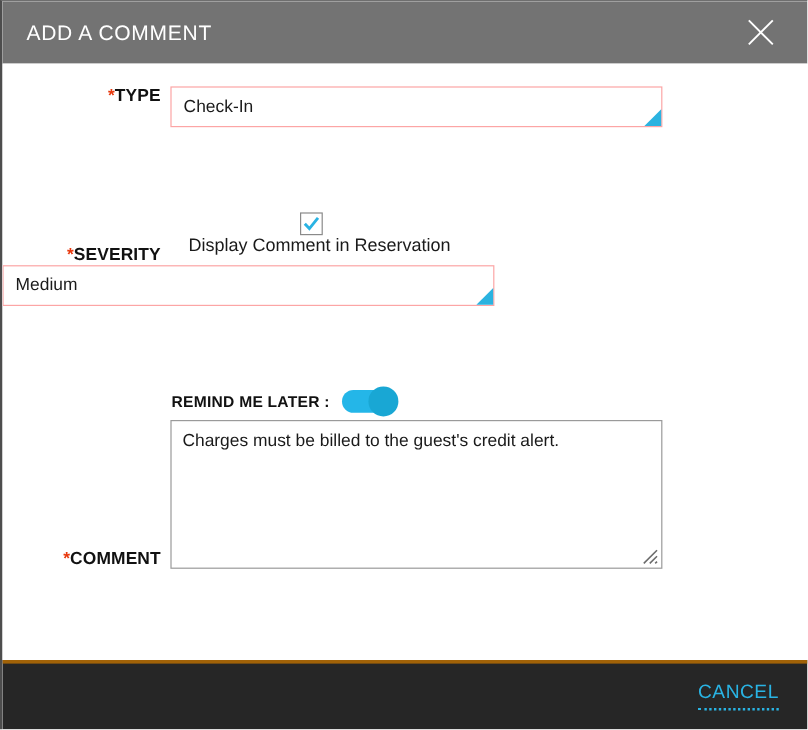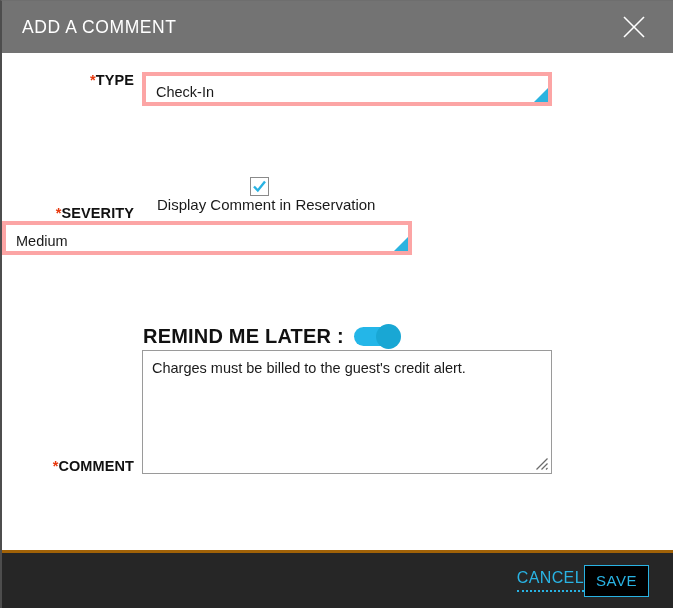--- a/index.html
+++ b/index.html
@@ -90,21 +90,21 @@
   .ctl-col {
     flex: 1 1 auto;
     padding-right: 0;
   }
 
   
   .sel-wrap {
     position: relative;
     width: 410px;
     height: 34px;
-    border: 4px solid #fca5a5;
+    border: 1px solid #fca5a5;
     background: #ffffff;
     box-sizing: border-box;
     cursor: pointer;
   }
   .sel-text {
     position: absolute;
     left: 10px;
     top: 0;
     line-height: 32px;
     font-size: 14.5px;
@@ -147,21 +147,21 @@
     color: #1a1a1a;
     white-space: nowrap;
   }
 
   
   .toggle-row {
     display: flex;
     align-items: center;
   }
   .toggle-label {
-    font-size: 20px;
+    font-size: 13px;
     font-weight: bold;
     color: #111111;
     letter-spacing: 0.2px;
     white-space: nowrap;
     text-align: center;
   }
   .toggle {
     position: relative;
     width: 46px;
     height: 19px;
@@ -342,16 +342,15 @@
             <line x1="12.5" y1="11" x2="11" y2="12.5" stroke="#6b6b6b" stroke-width="1.3"></line>
           </svg>
         </div>
       </div>
     </div>
 
   </div>
 
   <div class="dlg-footer">
     <div class="cancel-link">CANCEL</div>
-    <div class="save-btn">SAVE</div>
   </div>
 
 </div>
 
 </body></html>

